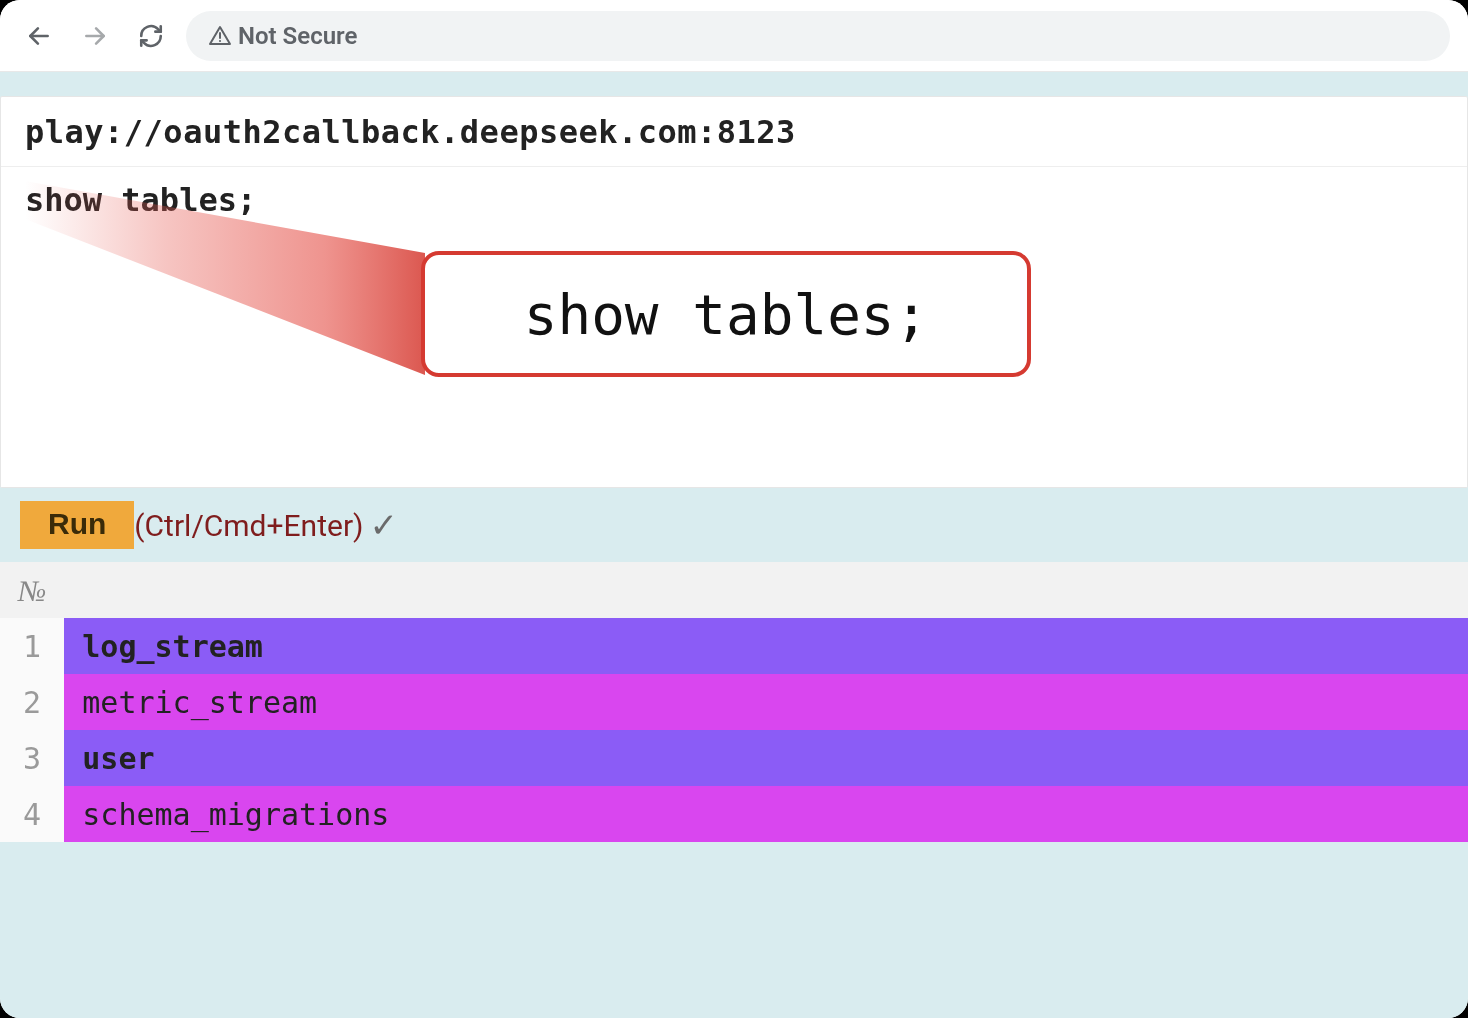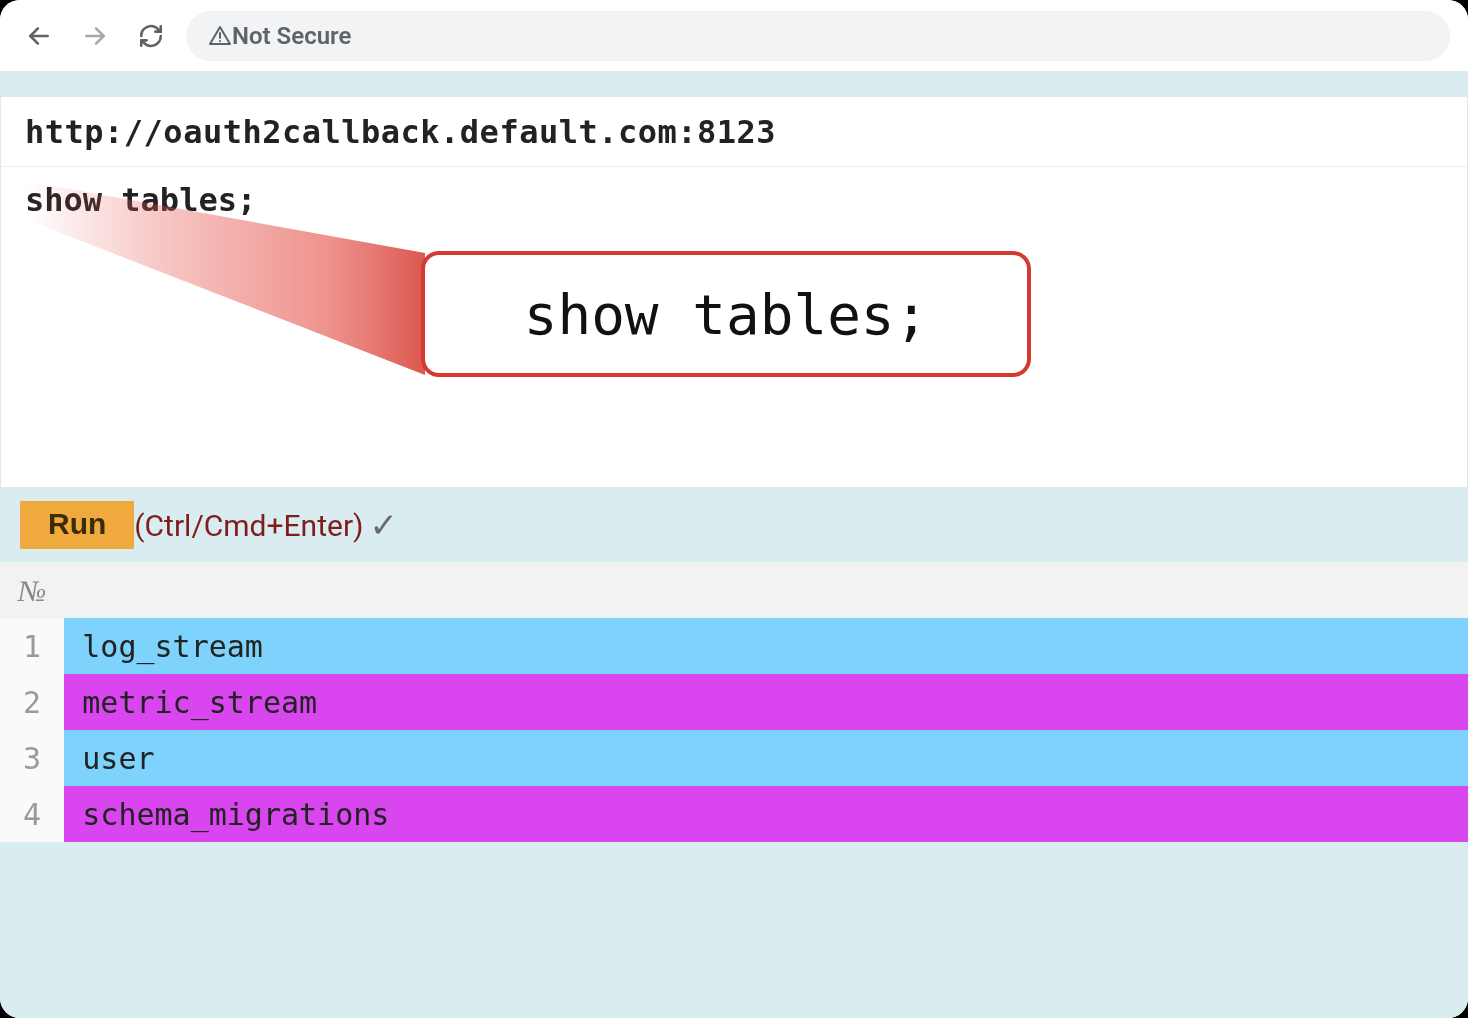--- a/index.html
+++ b/index.html
@@ -3,21 +3,21 @@
 <meta charset="utf-8">
 <style>
   * { box-sizing: border-box; margin: 0; padding: 0; }
   html, body { width: 1468px; height: 1018px; font-family: -apple-system, BlinkMacSystemFont, "Segoe UI", Roboto, sans-serif; background: #000; overflow: hidden; }
   .viewport { width: 1468px; height: 1018px; background: #fff; border-radius: 20px; overflow: hidden; position: relative; }
 
   
   .browser-bar { height: 72px; background: #fff; display: flex; align-items: center; padding: 0 18px; gap: 14px; border-bottom: 1px solid #e8e8e8; }
   .nav-btn { width: 42px; height: 42px; display: flex; align-items: center; justify-content: center; color: #5f6368; border-radius: 50%; }
   .nav-btn svg { width: 26px; height: 26px; }
-  .addr-pill { flex: 1; height: 50px; background: #f1f3f4; border-radius: 25px; display: flex; align-items: center; padding: 0 22px; gap: 0; color: #5f6368; font-size: 24px; overflow: hidden; white-space: nowrap; }
+  .addr-pill { flex: 1; height: 50px; background: #f1f3f4; border-radius: 25px; display: flex; align-items: center; padding: 0 22px; gap: 6px; color: #5f6368; font-size: 24px; overflow: hidden; white-space: nowrap; }
   .addr-pill .not-secure { font-weight: 600; color: #5f6368; }
   .addr-pill .url { color: #3c4043; font-size: 26px; letter-spacing: 0.2px; }
   .addr-pill .warn-icon { display: inline-flex; }
   .addr-pill .warn-icon svg { width: 24px; height: 24px; }
 
   
   .page { position: absolute; top: 72px; left: 0; right: 0; bottom: 0; background: #d9ecef; }
   .card { background: #fff; margin: 24px 0 0 0; border: 1px solid #e6e6e6; border-radius: 2px; }
 
   
@@ -40,21 +40,21 @@
   .check { color: #6b6b6b; font-size: 34px; margin-left: 6px; }
 
   
   .results { background: #fff; }
   .results table { width: 100%; border-collapse: collapse; }
   .results th, .results td { text-align: left; padding: 6px 18px; font-size: 30px; }
   .results th { background: #f2f2f2; color: #888; font-weight: 400; height: 54px; }
   .results th.numcol { width: 60px; text-align: center; }
   .results td.rownum { color: #9a9a9a; width: 60px; text-align: center; font-family: ui-monospace, SFMono-Regular, Menlo, Consolas, monospace; background: #fafafa; }
   .results td.val { font-family: ui-monospace, SFMono-Regular, Menlo, Consolas, monospace; color: #222; }
-  .results tr.odd td.val { background: #7dd3fc; }
+  .results tr.odd td.val { background: #8b5cf6; font-weight: bold; }
   .results tr.even td.val { background: #d946ef; }
   .results tr { height: 56px; }
 
   .numsym { font-family: Georgia, serif; font-style: italic; }
 </style>
 </head>
 <body>
 
 <div class="viewport">
 
@@ -88,21 +88,21 @@
           </svg>
       </span>
       <span class="not-secure">Not Secure</span>
     </div>
   </div>
 
   <div class="page">
 
     <div class="card">
       <div class="url-row">
-        <span class="urltext">http://oauth2callback.default.com:8123</span>
+        <span class="urltext">play://oauth2callback.deepseek.com:8123</span>
       </div>
 
       <div class="editor-wrap">
         <span class="editor-query">show tables;</span>
 
         <svg class="spotlight" viewBox="0 0 1006 210" preserveAspectRatio="none">
           <defs>
             <linearGradient id="g" x1="0" y1="0" x2="1" y2="0">
               <stop offset="0" stop-color="#e65a52" stop-opacity="0"></stop>
               <stop offset="0.35" stop-color="#e65a52" stop-opacity="0.35"></stop>

